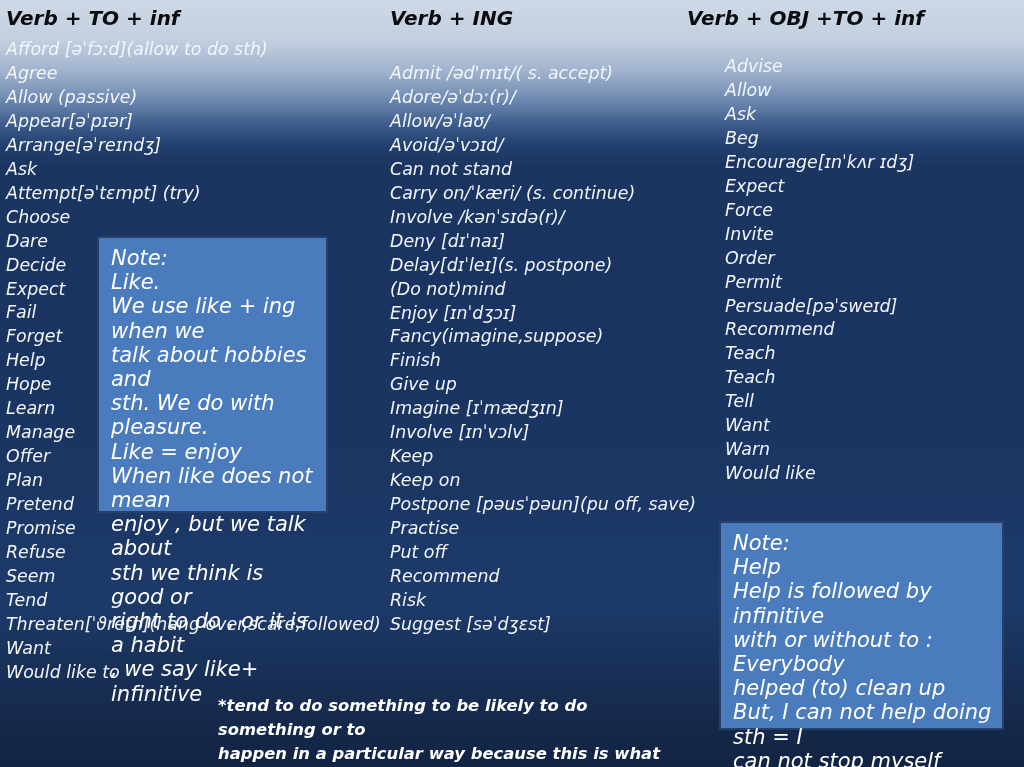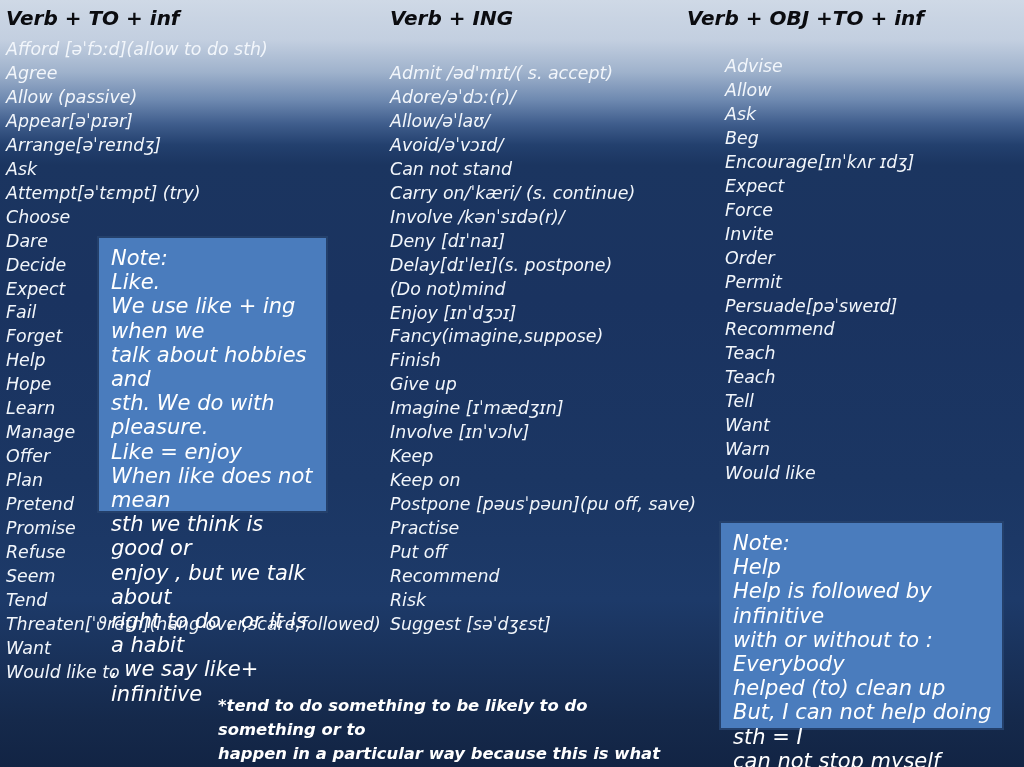--- a/index.html
+++ b/index.html
@@ -215,22 +215,22 @@
   </div>
 
   <div class="note-box" id="note-like">
     <p>Note:</p>
     <p>Like.</p>
     <p>We use like + ing when we</p>
     <p>talk about hobbies and</p>
     <p>sth. We do with pleasure.</p>
     <p>Like = enjoy</p>
     <p>When like does not mean</p>
+    <p>enjoy , but we talk about</p>
     <p>sth we think is good or</p>
-    <p>enjoy , but we talk about</p>
     <p>right to do , or it is a habit</p>
     <p>, we say like+ infinitive</p>
   </div>
 
   <div class="note-box" id="note-help">
     <p>Note:</p>
     <p>Help</p>
     <p>Help is followed by infinitive</p>
     <p>with or without to : Everybody</p>
     <p>helped (to) clean up</p>

